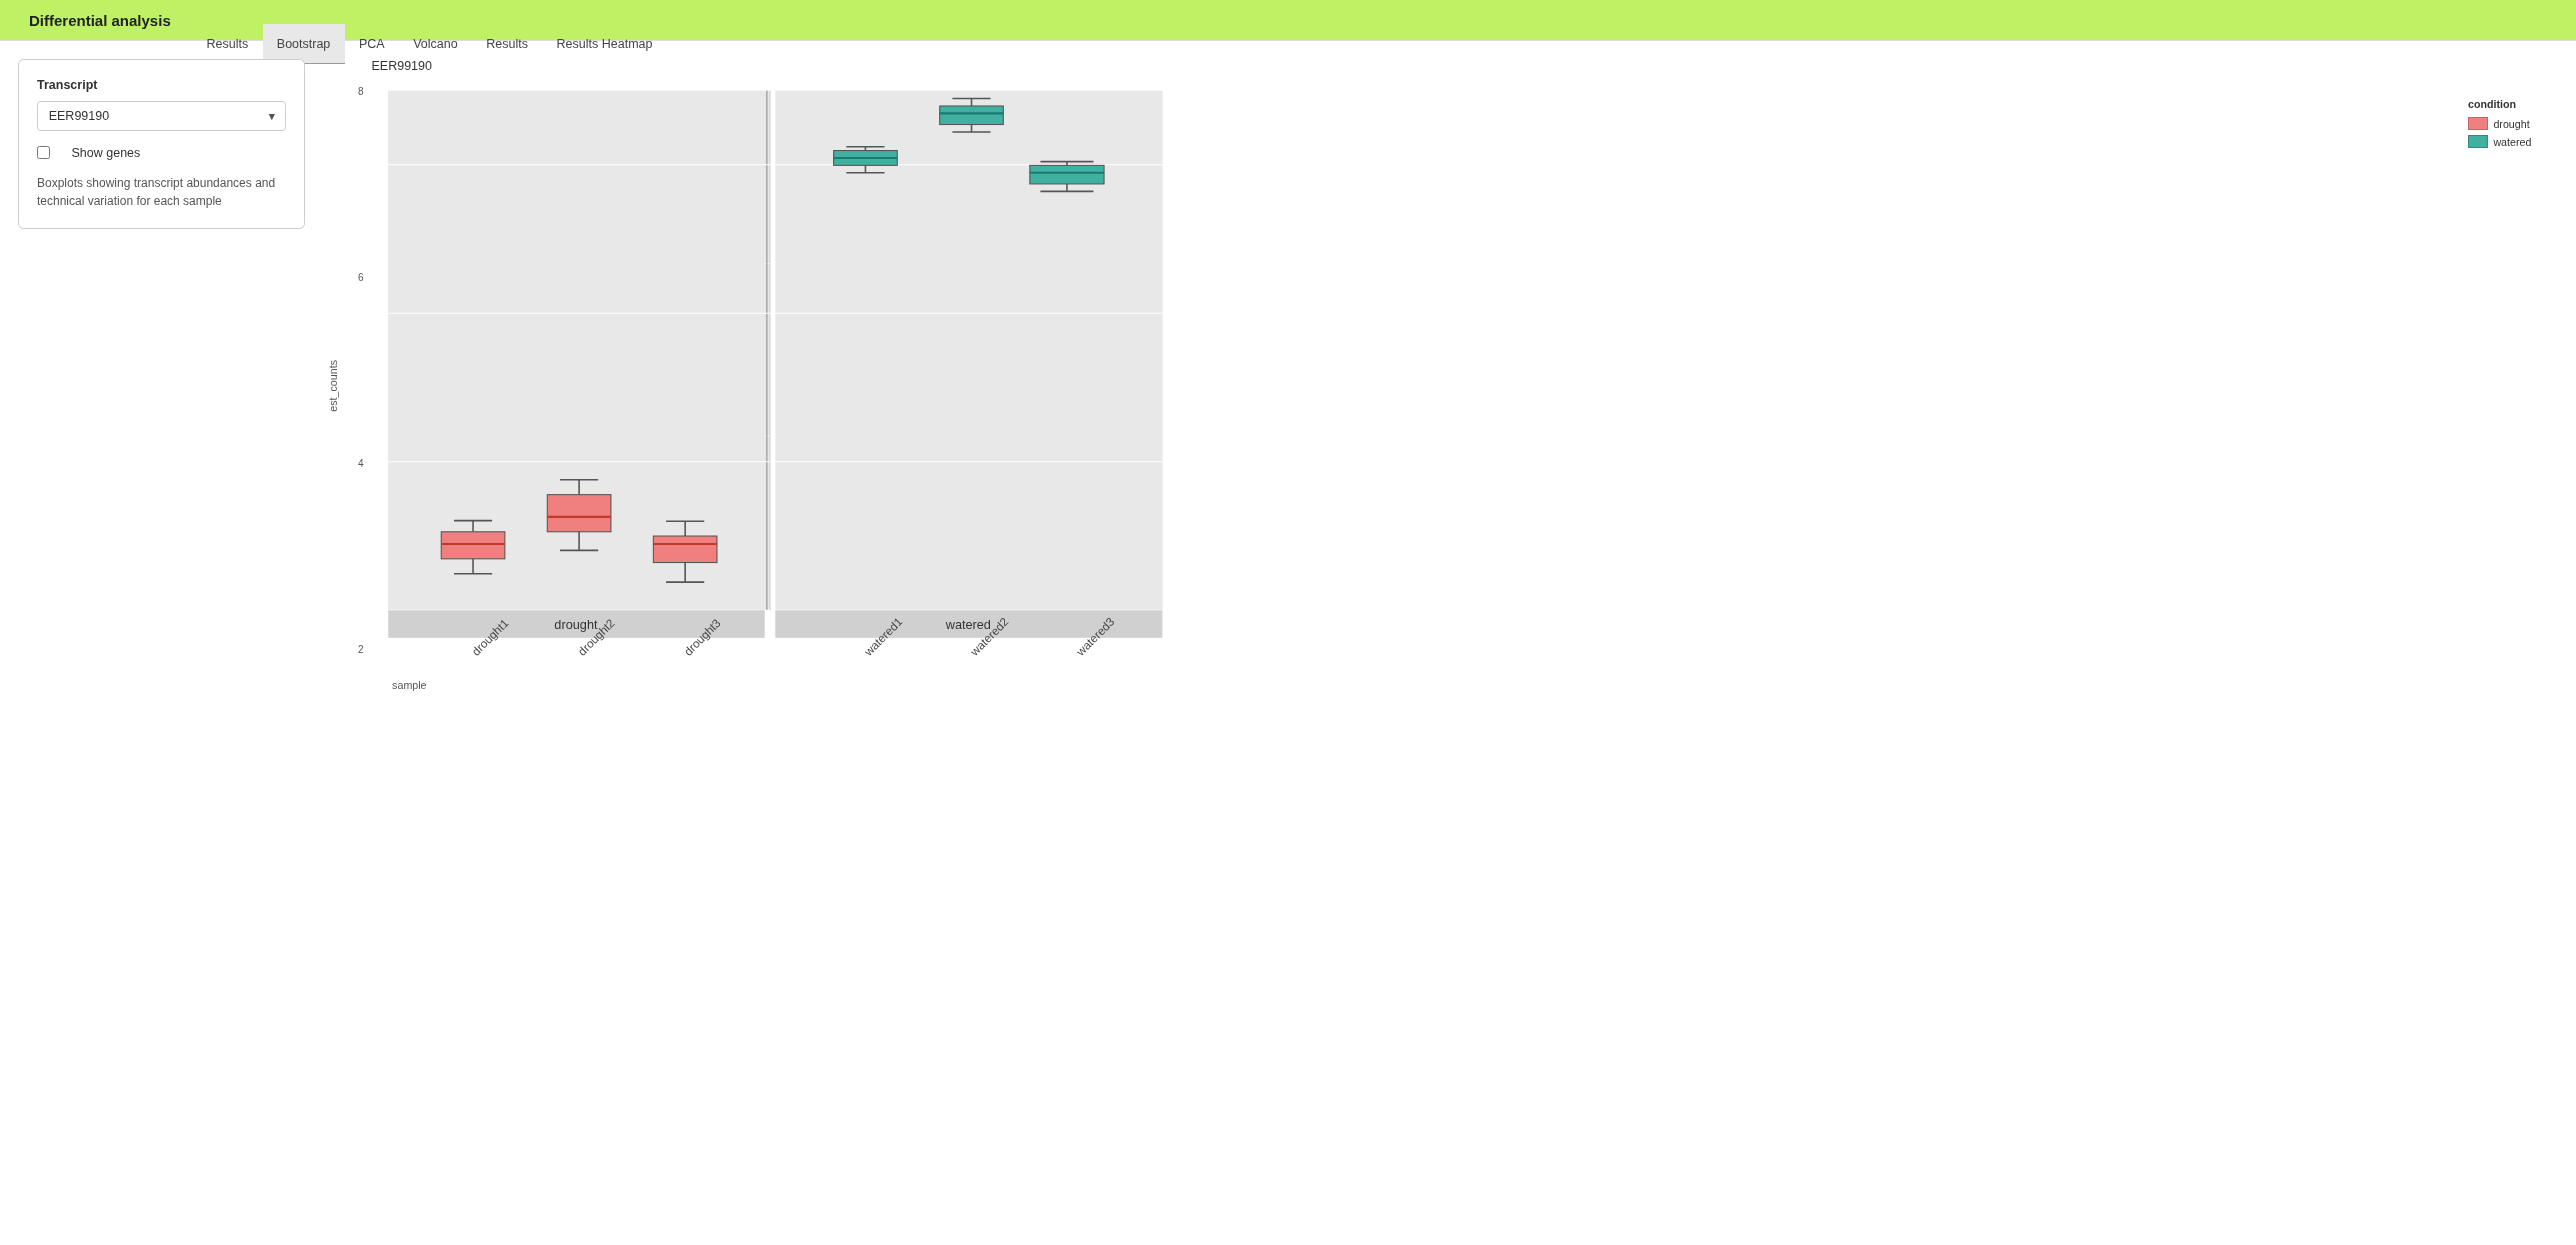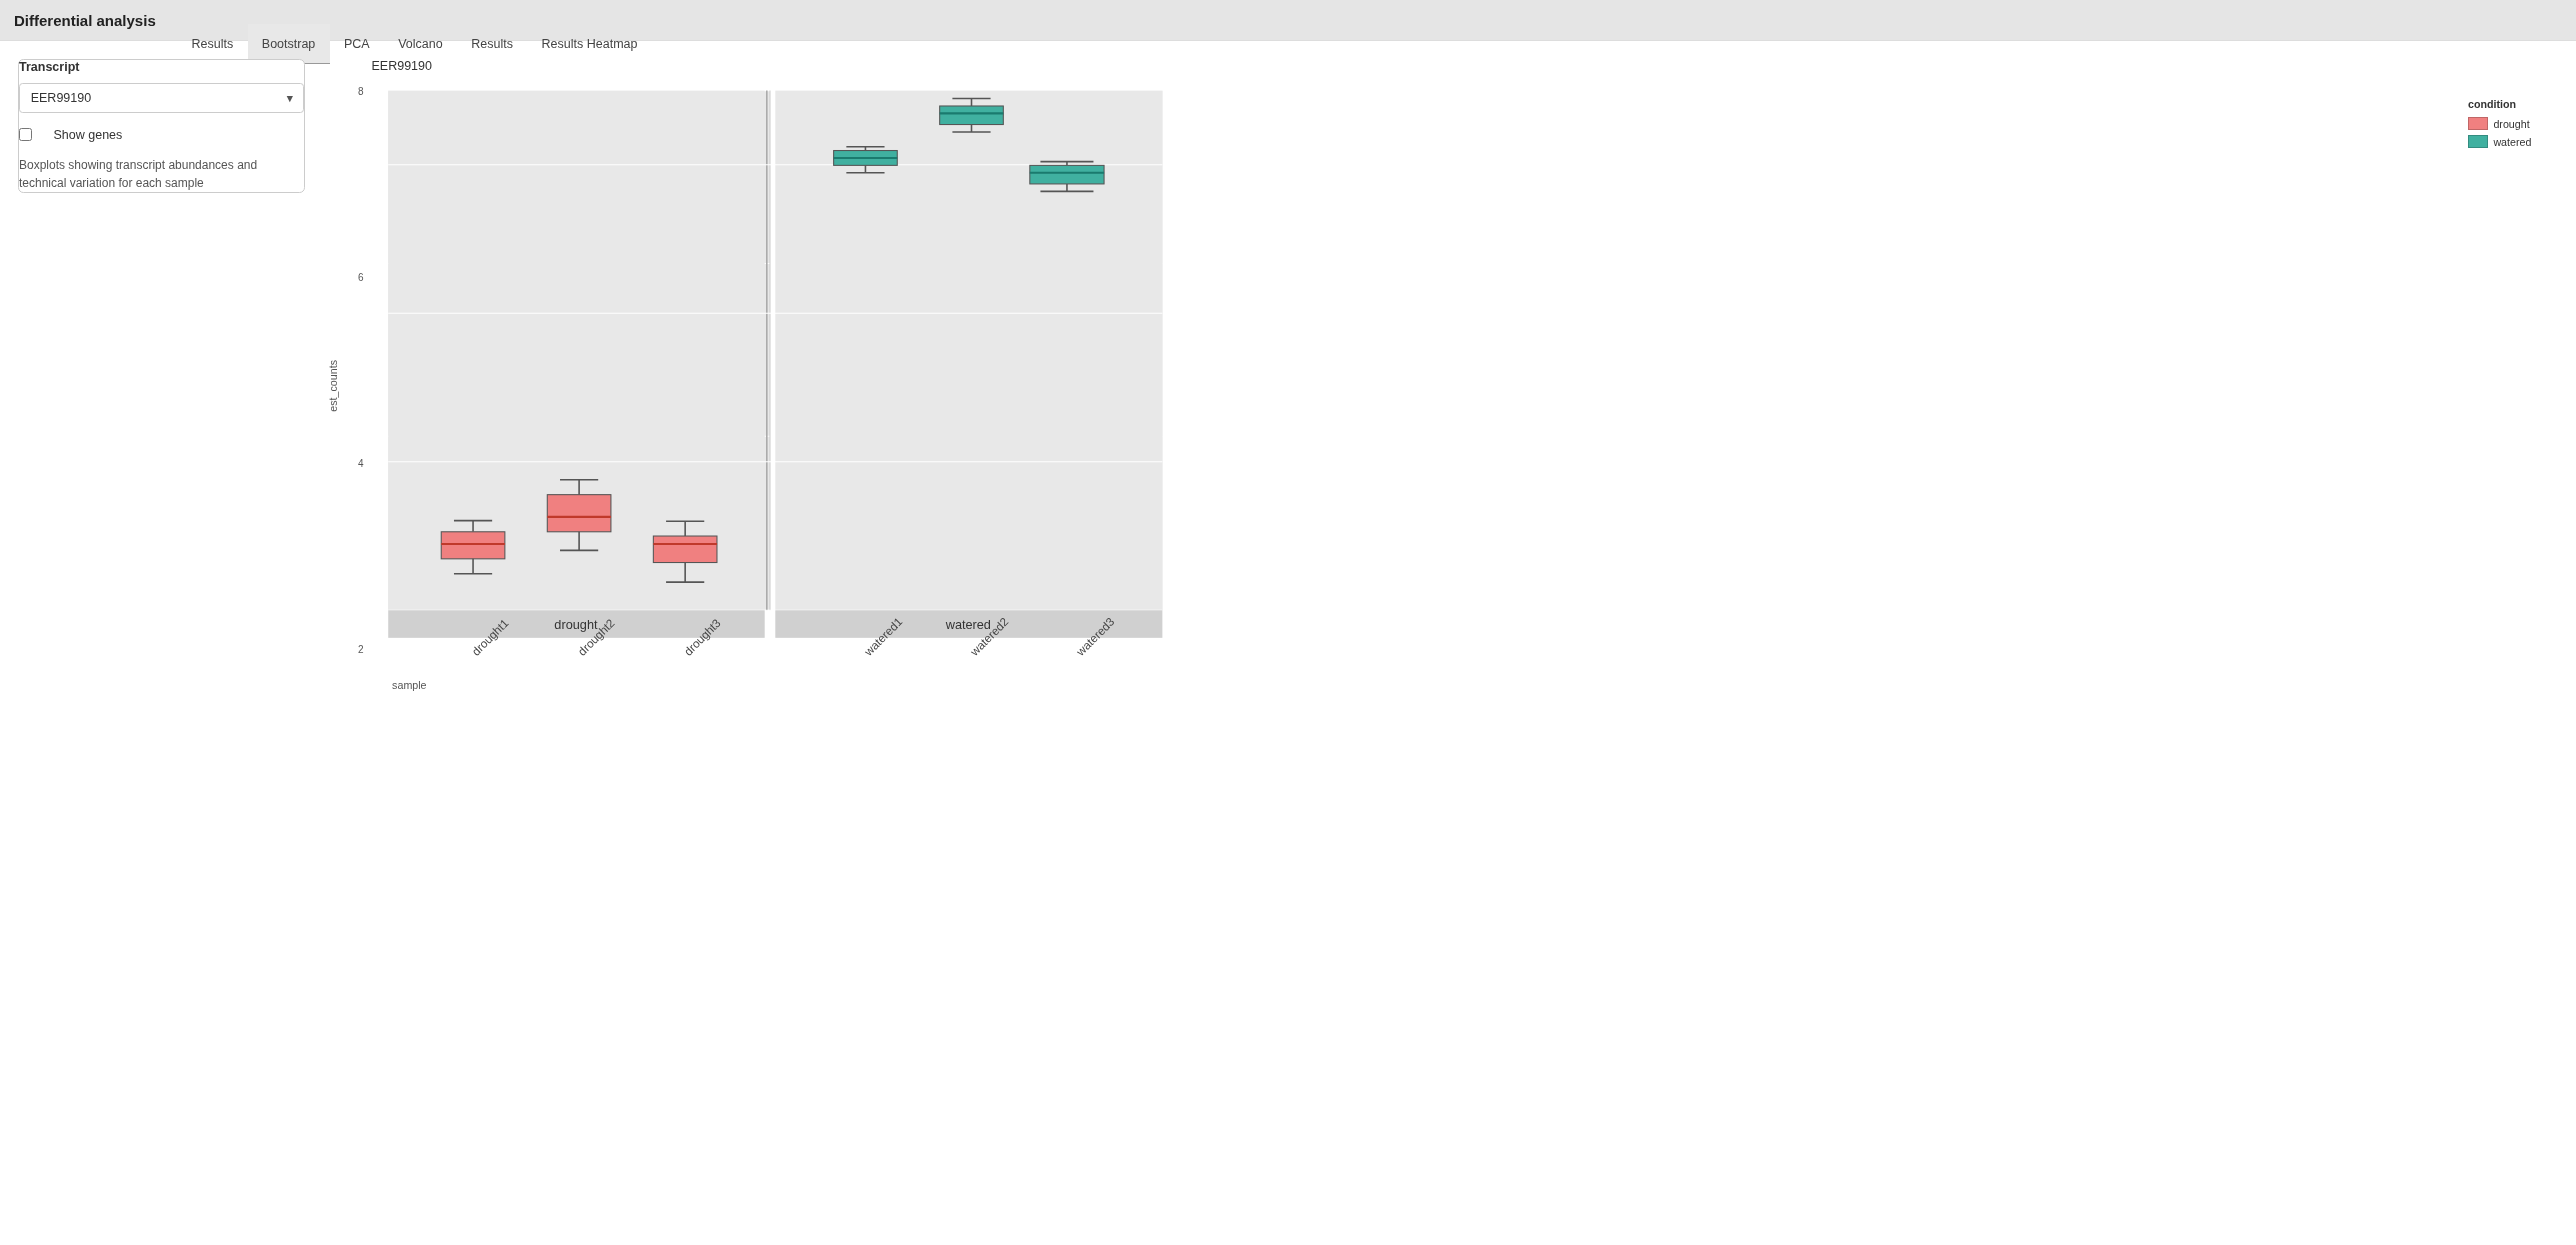--- a/index.html
+++ b/index.html
@@ -8,22 +8,22 @@
       font-size: 12.5px;
       background: #fff;
       color: #333;
     }
 
     
     .top-nav {
       display: flex;
       align-items: center;
       border-bottom: 0.9px solid #ddd;
-      background: #e5e5e5;
-      padding: 0 14px;
+      background: #bef264;
+      padding: 0 29px;
       height: 41px;
     }
     .app-title {
       font-size: 15px;
       font-weight: 600;
       color: #222;
       margin-right: 21.5px;
       white-space: nowrap;
     }
     .nav-tabs {
@@ -57,20 +57,21 @@
       gap: 21.5px;
       align-items: flex-start;
     }
 
     
     .sidebar-panel {
       width: 287px;
       min-width: 251px;
       border: 0.9px solid #ccc;
       border-radius: 5.4px;
+      padding: 18px;
       background: #fff;
     }
     .panel-label {
       font-weight: 700;
       font-size: 12.5px;
       margin-bottom: 9px;
     }
     .select-wrapper {
       position: relative;
       margin-bottom: 14.3px;

